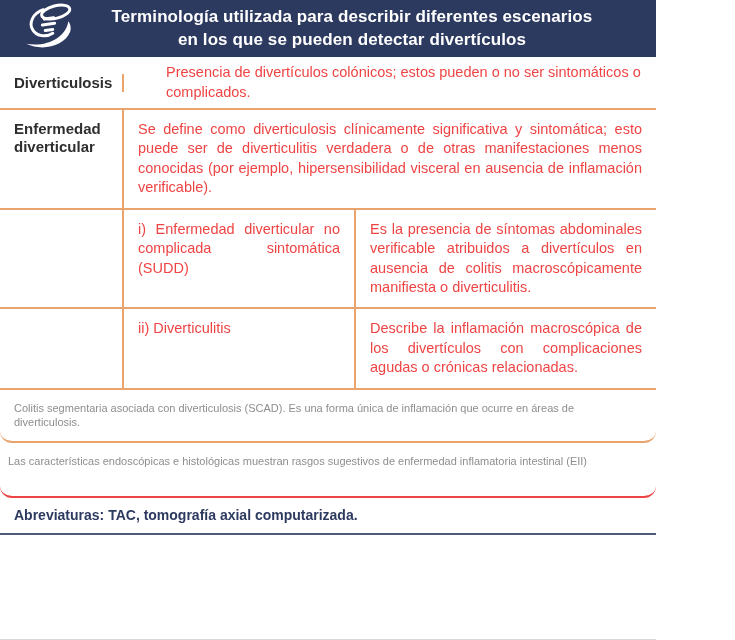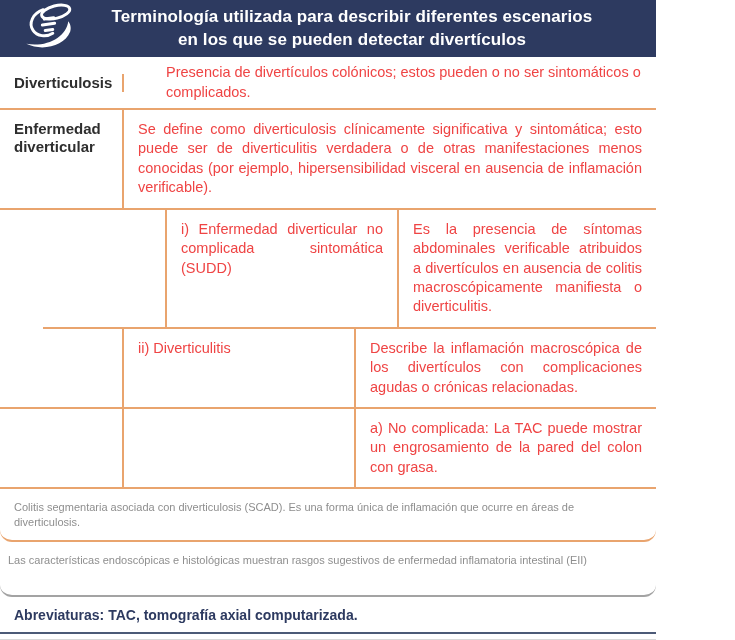--- a/index.html
+++ b/index.html
@@ -61,35 +61,35 @@
     color: #ef4444;
     font-size: 14.5px;
     line-height: 1.34;
     text-align: justify;
     box-sizing: border-box;
   }
   .row-1 { min-height: 53px; align-items: center; gap: 28px; }
   .row-1 .c1 { padding-top: 0; padding-bottom: 0; }
   .row-1 .body-text { padding-top: 6px; padding-bottom: 6px; text-align: left; }
   .row-2 { min-height: 70px; }
-  .row-3 { min-height: 70px; margin-left: 43px; }
+  .row-3 { min-height: 70px; }
   .row-4 { min-height: 70px; }
   .row-5 { min-height: 62px; }
   .row-6 { min-height: 66px; }
   
   .note {
     padding: 11px 14px 8px 14px;
     color: #8e8e8e;
     font-size: 11px;
     line-height: 1.34;
     box-sizing: border-box;
     border-radius: 12px;
   }
   .note-1 { border-bottom: 2px solid #e9a46e; min-height: 53px; }
-  .note-2 { border-bottom: 2px solid #a3a3a3; min-height: 55px; padding-left: 8px; }
+  .note-2 { border-bottom: 2px solid #ef4444; min-height: 55px; padding-left: 8px; }
   .abbr {
     border-bottom: 2px solid #4c5a77;
     min-height: 37px;
     padding: 0 14px;
     display: flex;
     align-items: center;
     color: #2d3a60;
     font-weight: bold;
     font-size: 14px;
     box-sizing: border-box;
@@ -134,25 +134,20 @@
     <div class="cellmid body-text">i) Enfermedad diverticular no complicada sintomática (SUDD)</div>
     <div class="body-text">Es la presencia de síntomas abdominales verificable atribuidos a divertículos en ausencia de colitis macroscópicamente manifiesta o diverticulitis.</div>
   </div>
 
   <div class="row row-4">
     <div class="c1"></div>
     <div class="cellmid body-text">ii) Diverticulitis</div>
     <div class="body-text">Describe la inflamación macroscópica de los divertículos con complicaciones agudas o crónicas relacionadas.</div>
   </div>
 
-  <div class="row row-5">
-    <div class="c1"></div>
-    <div class="cellmid"></div>
-    <div class="body-text">a) No complicada: La TAC puede mostrar un engrosamiento de la pared del colon con grasa.</div>
-  </div>
 
 
   <div class="note note-1">Colitis segmentaria asociada con diverticulosis (SCAD). Es una forma única de inflamación que ocurre en áreas de diverticulosis.</div>
   <div class="note note-2">Las características endoscópicas e histológicas muestran rasgos sugestivos de enfermedad inflamatoria intestinal (EII)</div>
 
   <div class="abbr">
     <span>Abreviaturas: TAC, tomografía axial computarizada.</span>
   </div>
 
 </div>

